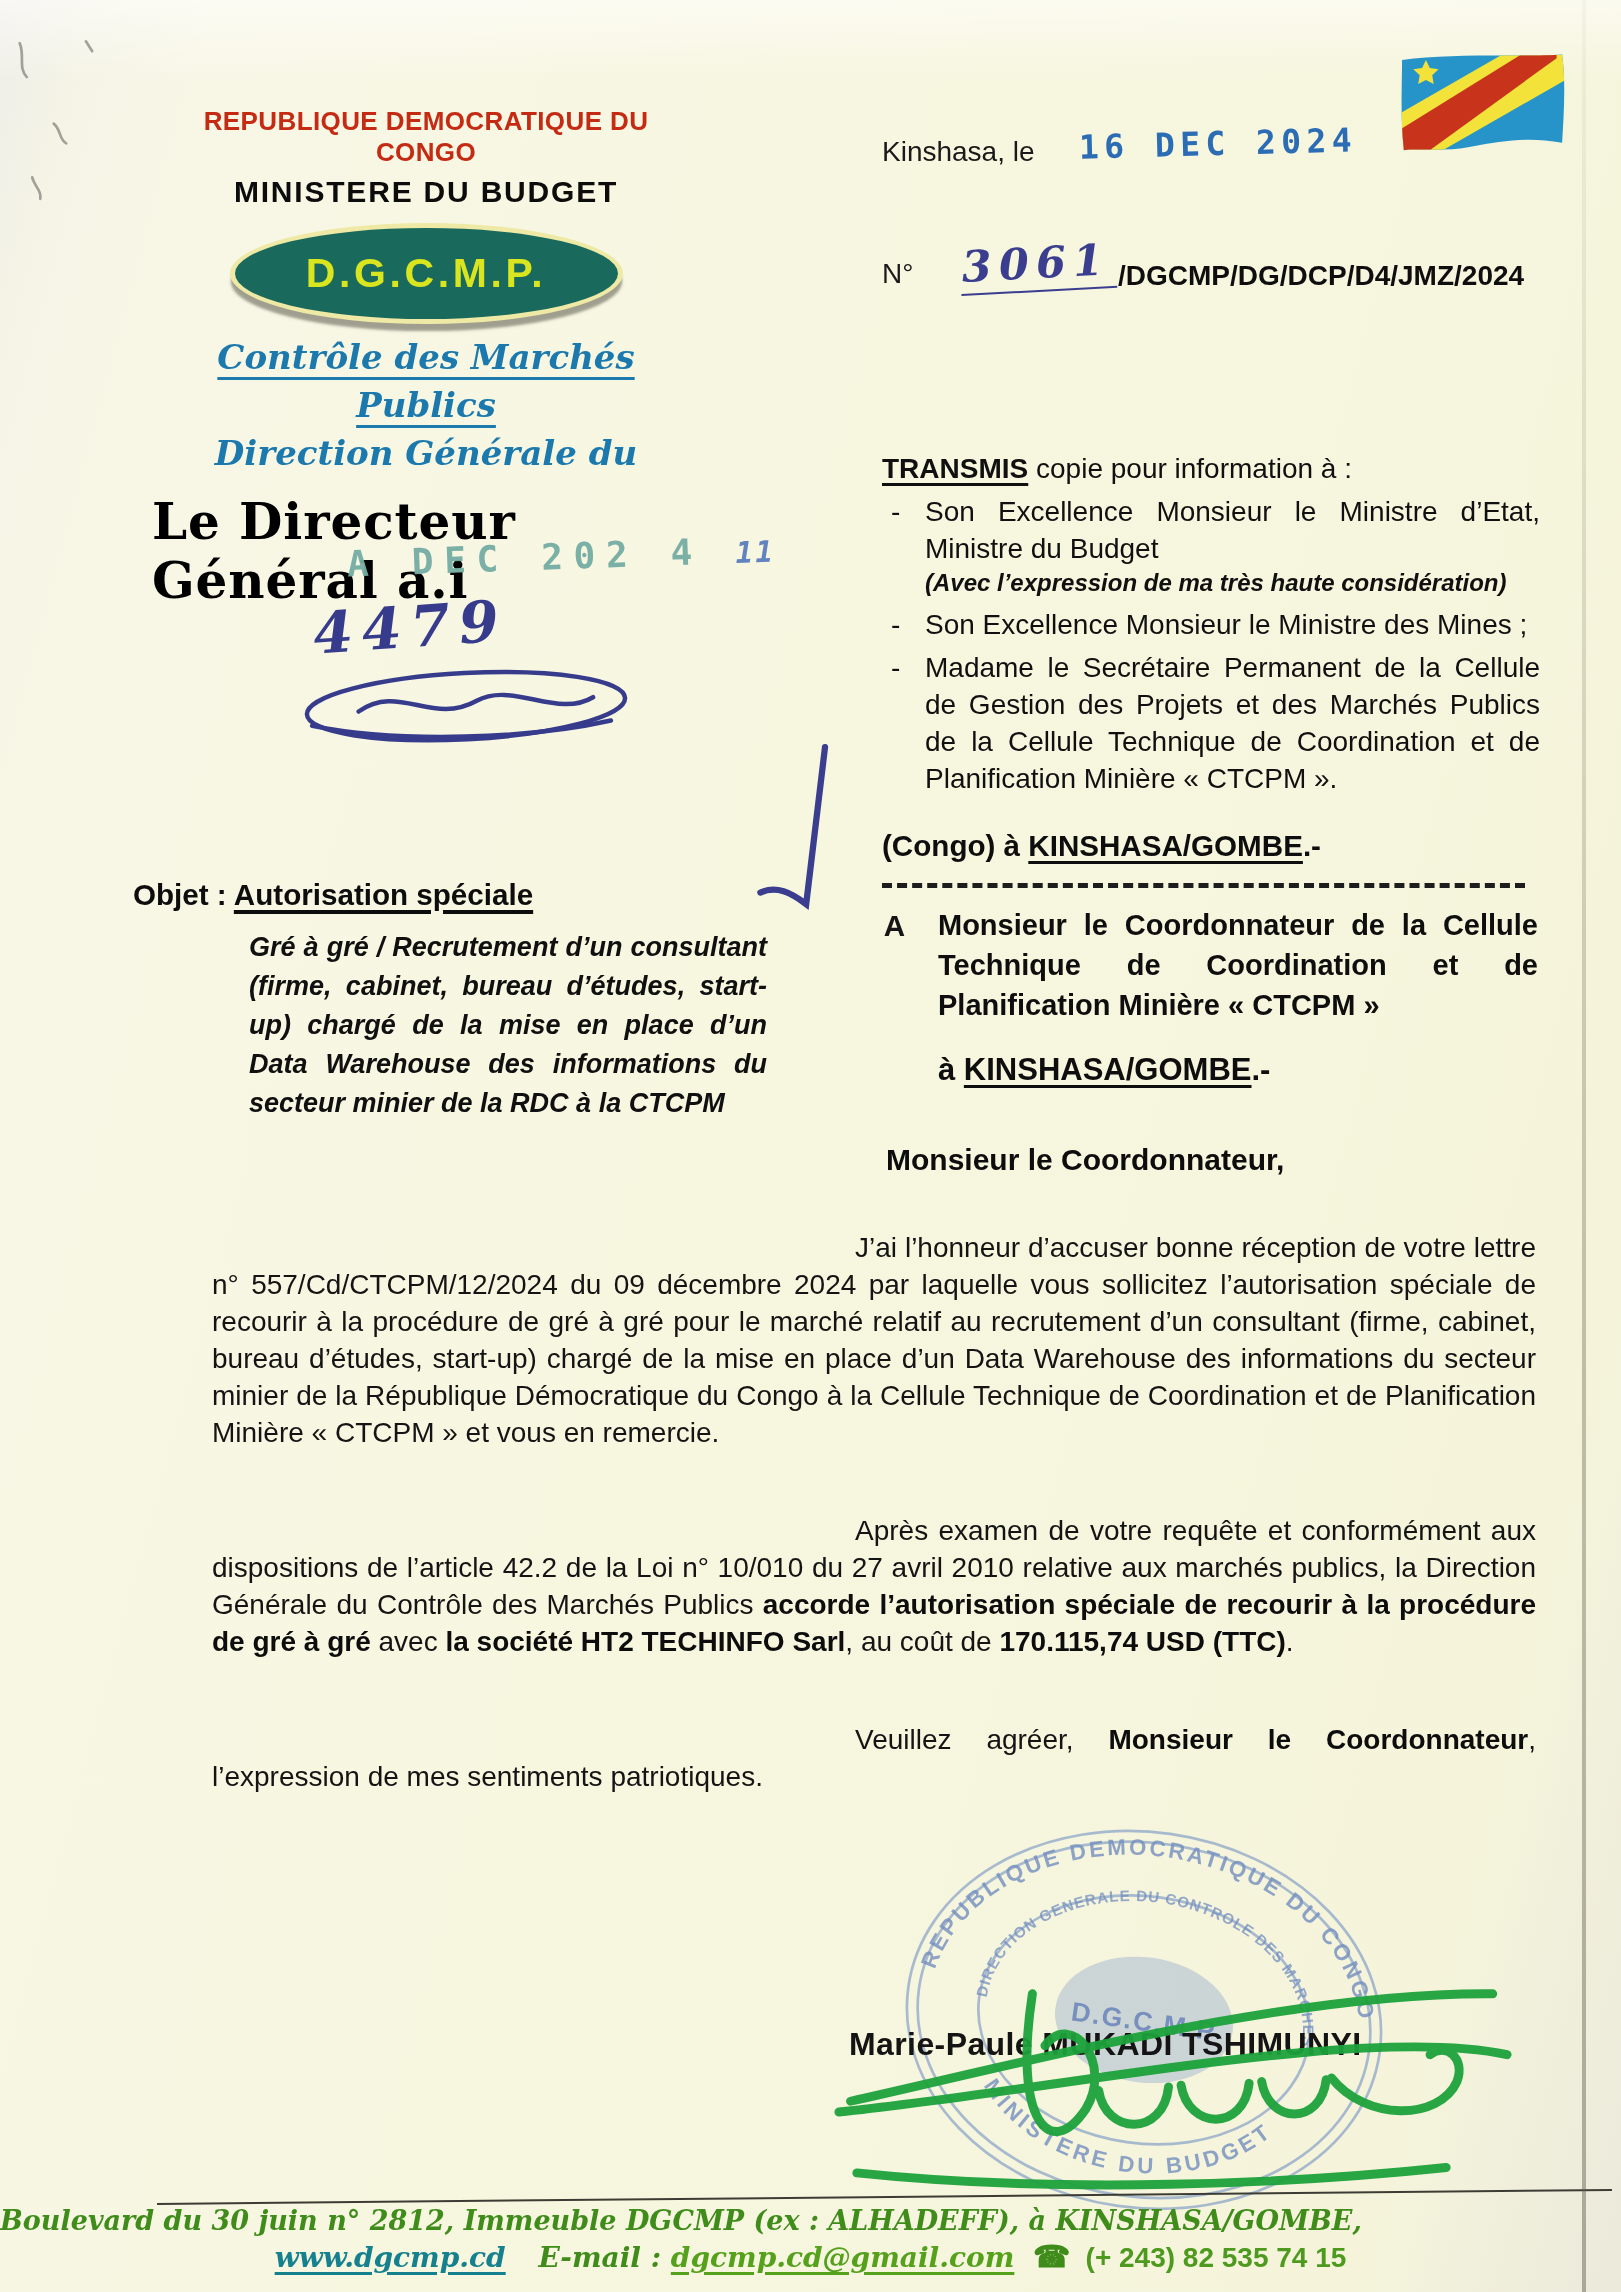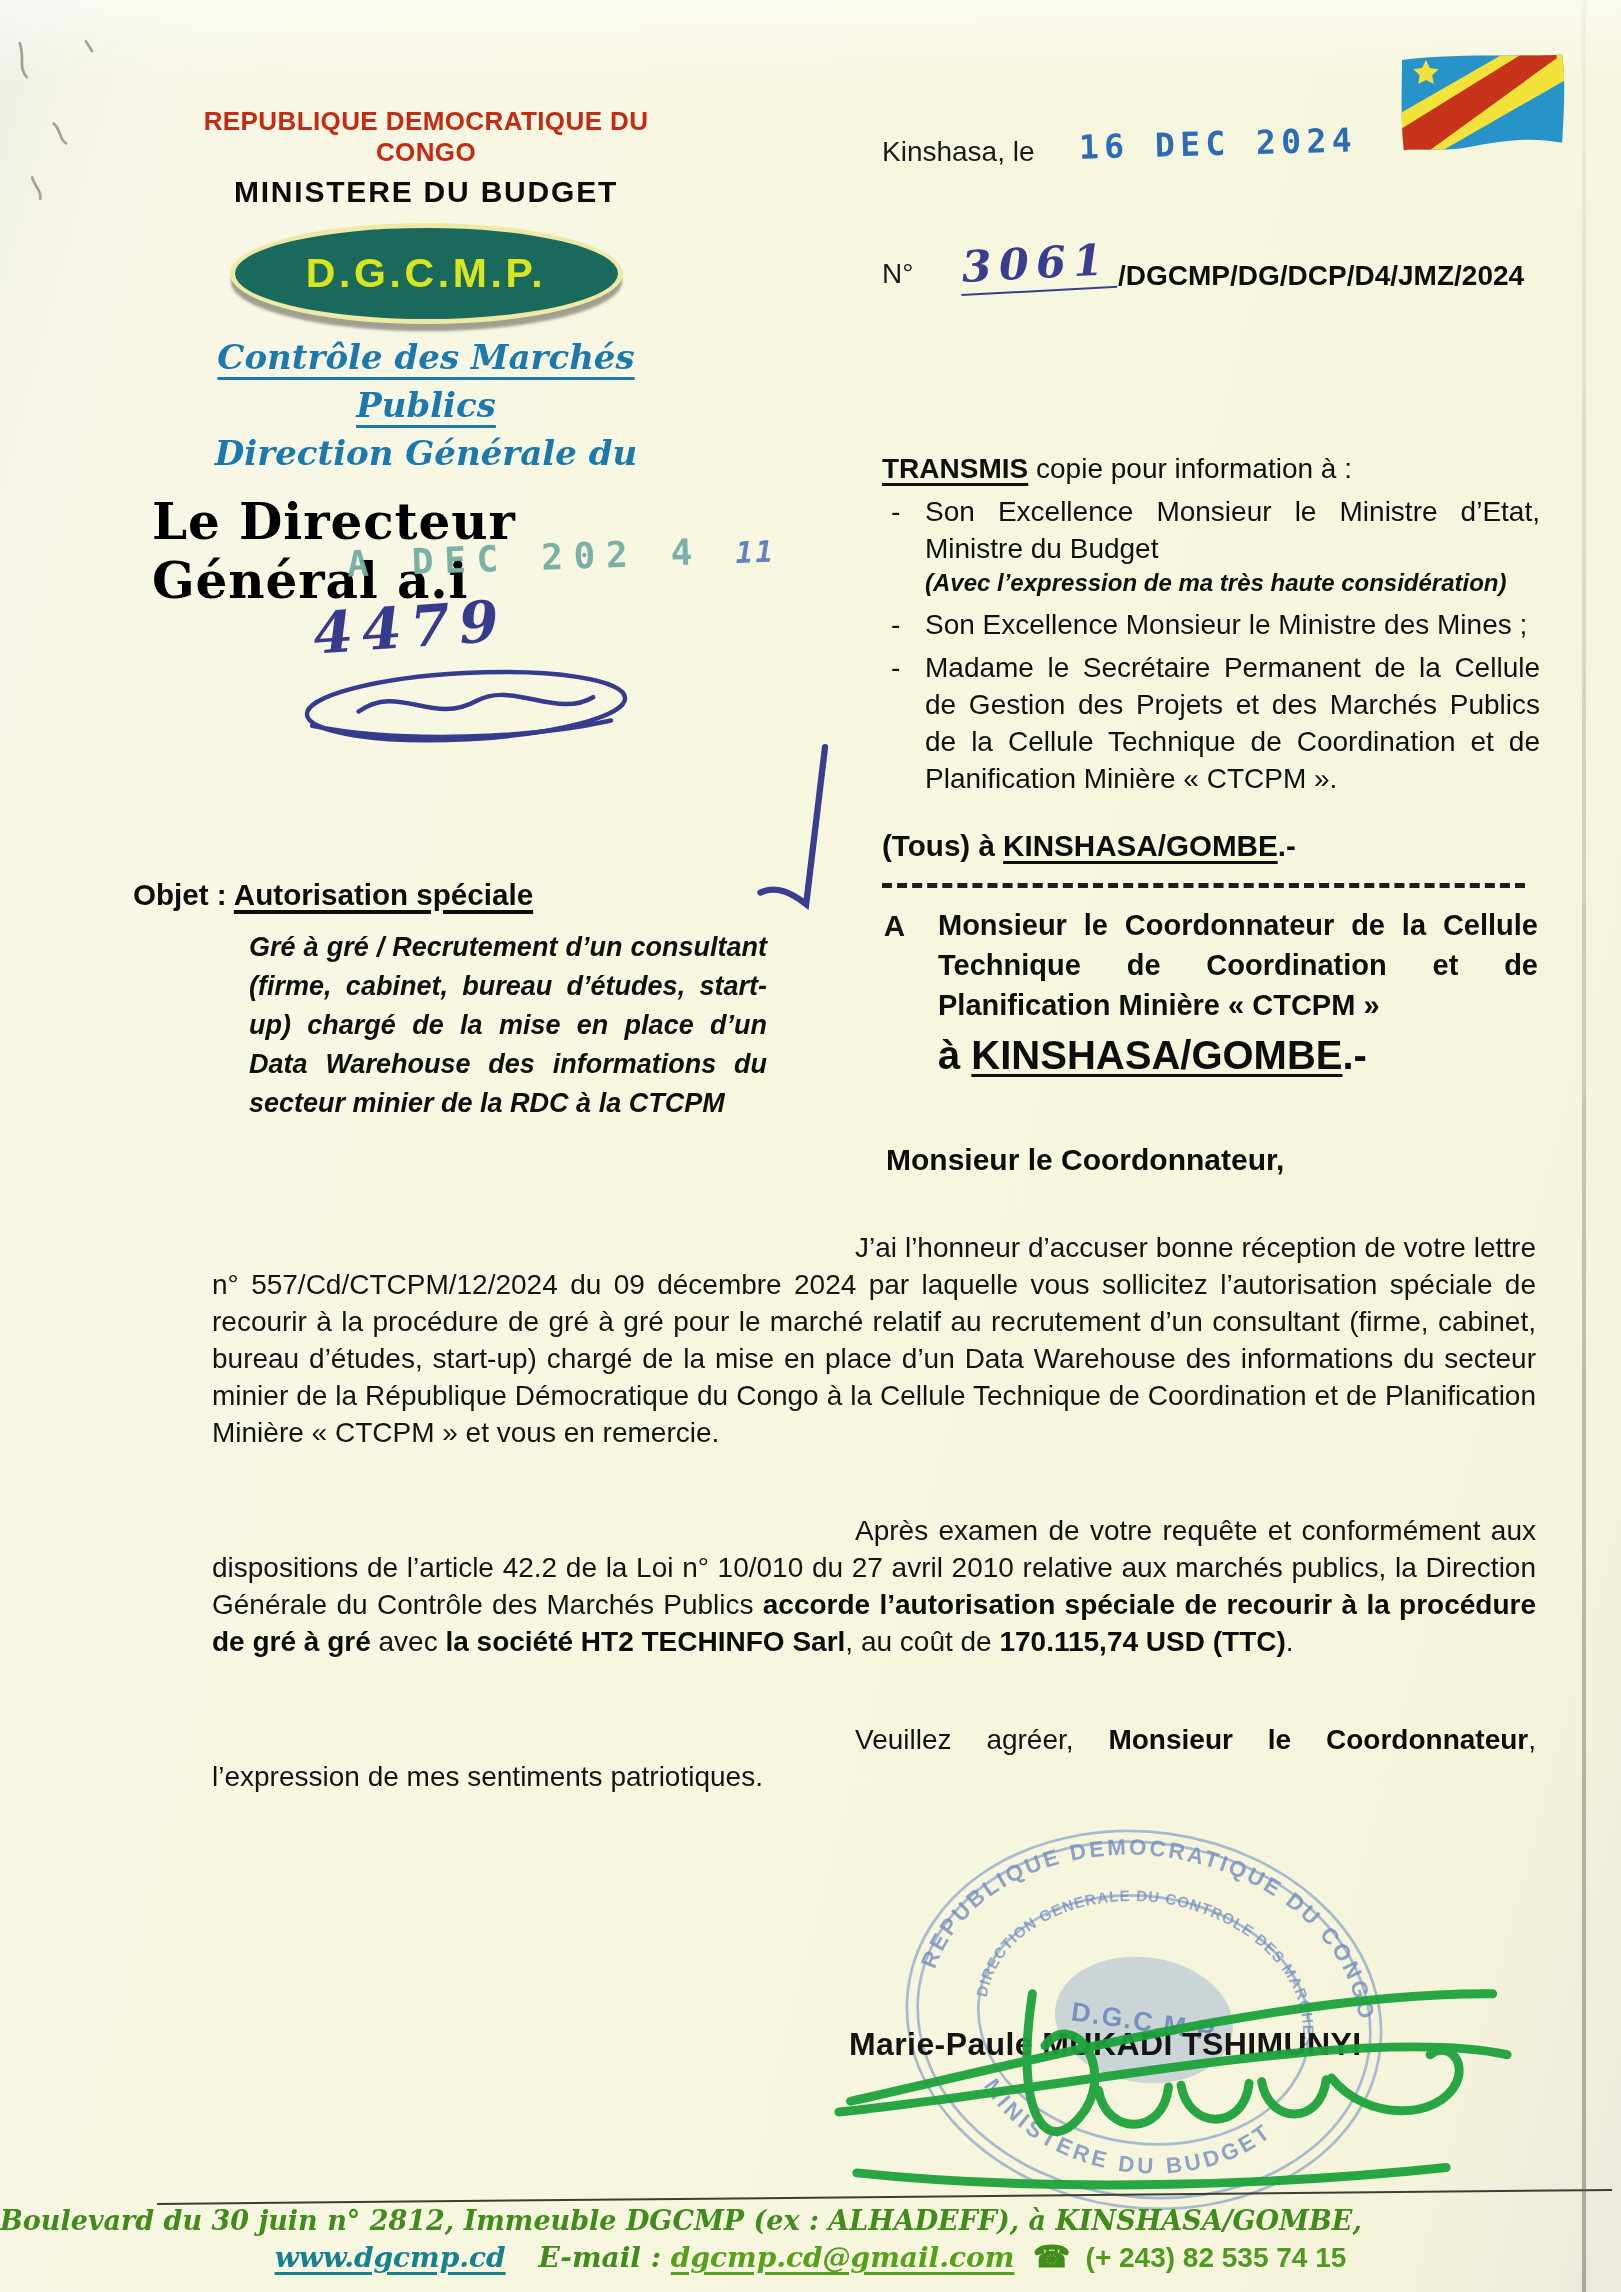--- a/index.html
+++ b/index.html
@@ -49,21 +49,21 @@
   .titem .dash{position:absolute;left:9px;top:0;}
   .tnote{font-size:24px;font-weight:700;font-style:italic;line-height:32px;text-align:left;}
   .tous{left:882px;top:829px;font-size:29.6px;font-weight:700;color:#0e0e0e;}
   .tous u,.aplace u{text-decoration-thickness:2.7px;text-underline-offset:4.5px;}
   .dashsep{left:882px;top:883px;width:643px;height:0;border-top:5.4px dashed #1d1d1d;}
   
   .addr{left:882px;top:905px;width:656px;}
   .amark{position:absolute;left:1.8px;top:3.6px;font-size:29.6px;font-weight:700;}
   .abody{margin-left:56px;font-size:29px;font-weight:700;line-height:40px;
         text-align:justify;color:#0e0e0e;}
-  .aplace{margin-left:56px;margin-top:8px;font-size:40px;font-weight:700;color:#0e0e0e;}
+  .aplace{margin-left:56px;margin-top:27px;font-size:31px;font-weight:700;color:#0e0e0e;}
   
   .objet{left:133px;top:878px;width:645px;}
   .olabel{font-size:29.6px;font-weight:700;color:#0d0d0d;}
   .otitle{font-size:29.6px;font-weight:700;color:#0d0d0d;text-decoration:underline;
         text-decoration-thickness:3.6px;text-underline-offset:5.4px;}
   .odesc{margin-left:116px;margin-top:16px;width:518px;font-style:italic;font-weight:700;
         font-size:27px;line-height:39px;text-align:justify;color:#101010;}
   
   .salut{left:886px;top:1143px;font-size:30px;font-weight:700;color:#0d0d0d;}
   .para{left:212px;width:1324px;font-size:28px;line-height:37px;text-align:justify;color:#141414;}
@@ -166,21 +166,21 @@
       <span class="dash">-</span>
       <span>Son Excellence Monsieur le Ministre des Mines ;</span>
     </div>
     <div class="titem">
       <span class="dash">-</span>
       <span>Madame le Secrétaire Permanent de la Cellule de Gestion des Projets et des Marchés Publics de la Cellule Technique de Coordination et de Planification Minière « CTCPM ».</span>
     </div>
   </div>
 
   <div class="abs tous">
-    <span>(Tous) à </span><u>KINSHASA/GOMBE</u><span>.-</span>
+    <span>(Congo) à </span><u>KINSHASA/GOMBE</u><span>.-</span>
   </div>
 
   <div class="abs dashsep"></div>
 
   <div class="abs addr">
     <span class="amark">A</span>
     <div class="abody">Monsieur le Coordonnateur de la Cellule Technique de Coordination et de Planification Minière « CTCPM »</div>
     <div class="aplace">
       <span>à </span><u>KINSHASA/GOMBE</u><span>.-</span>
     </div>

